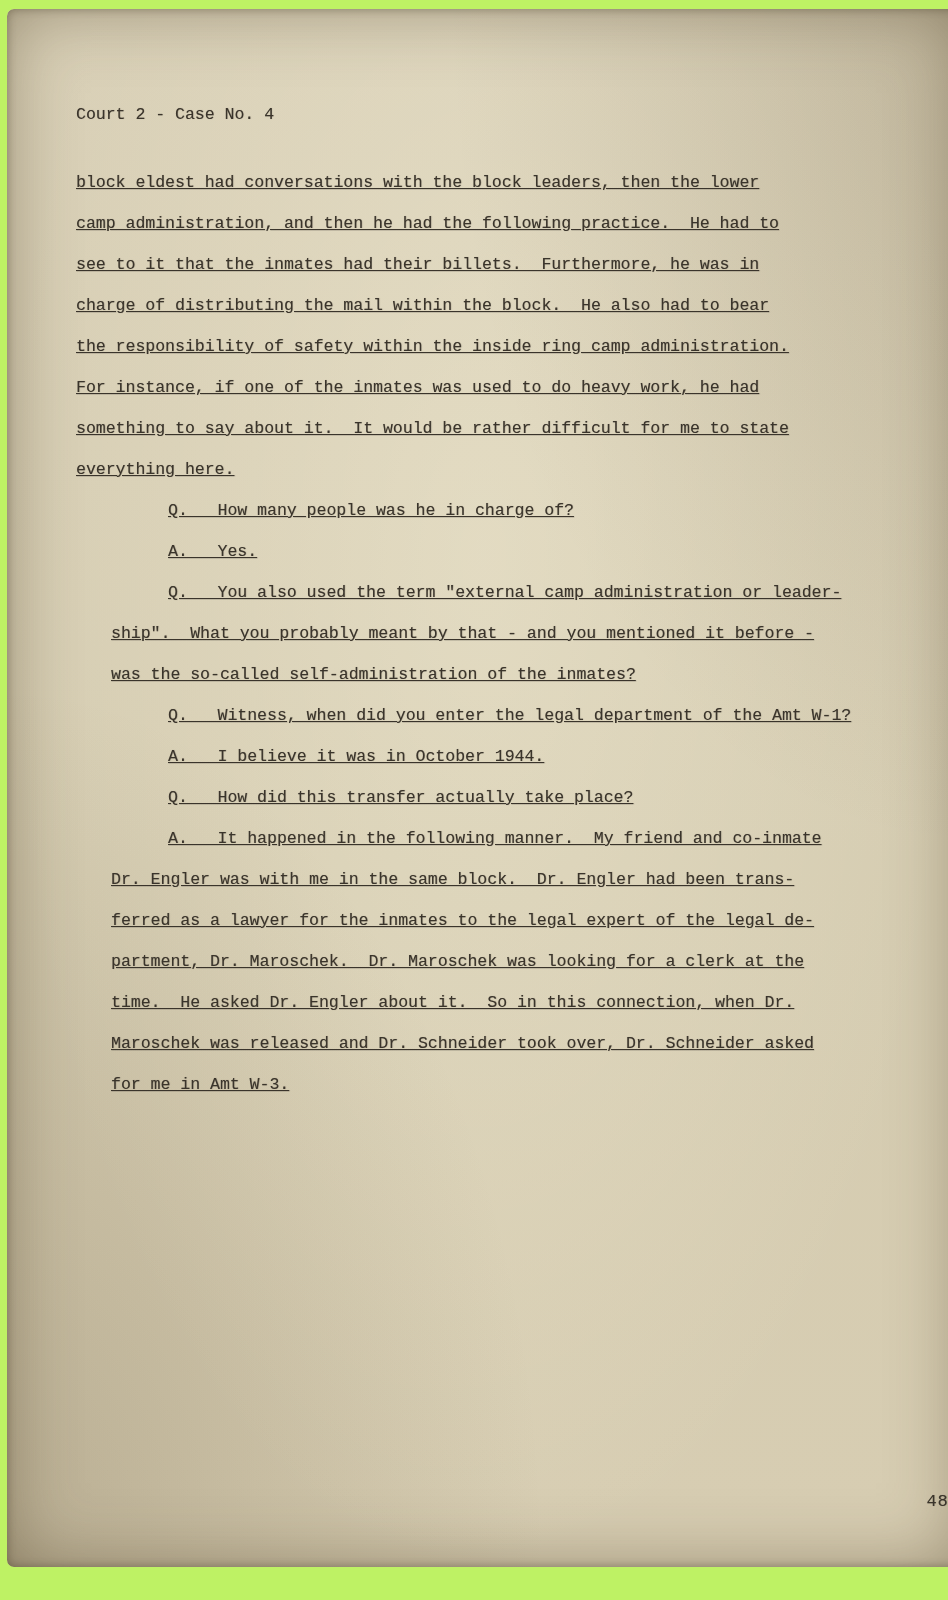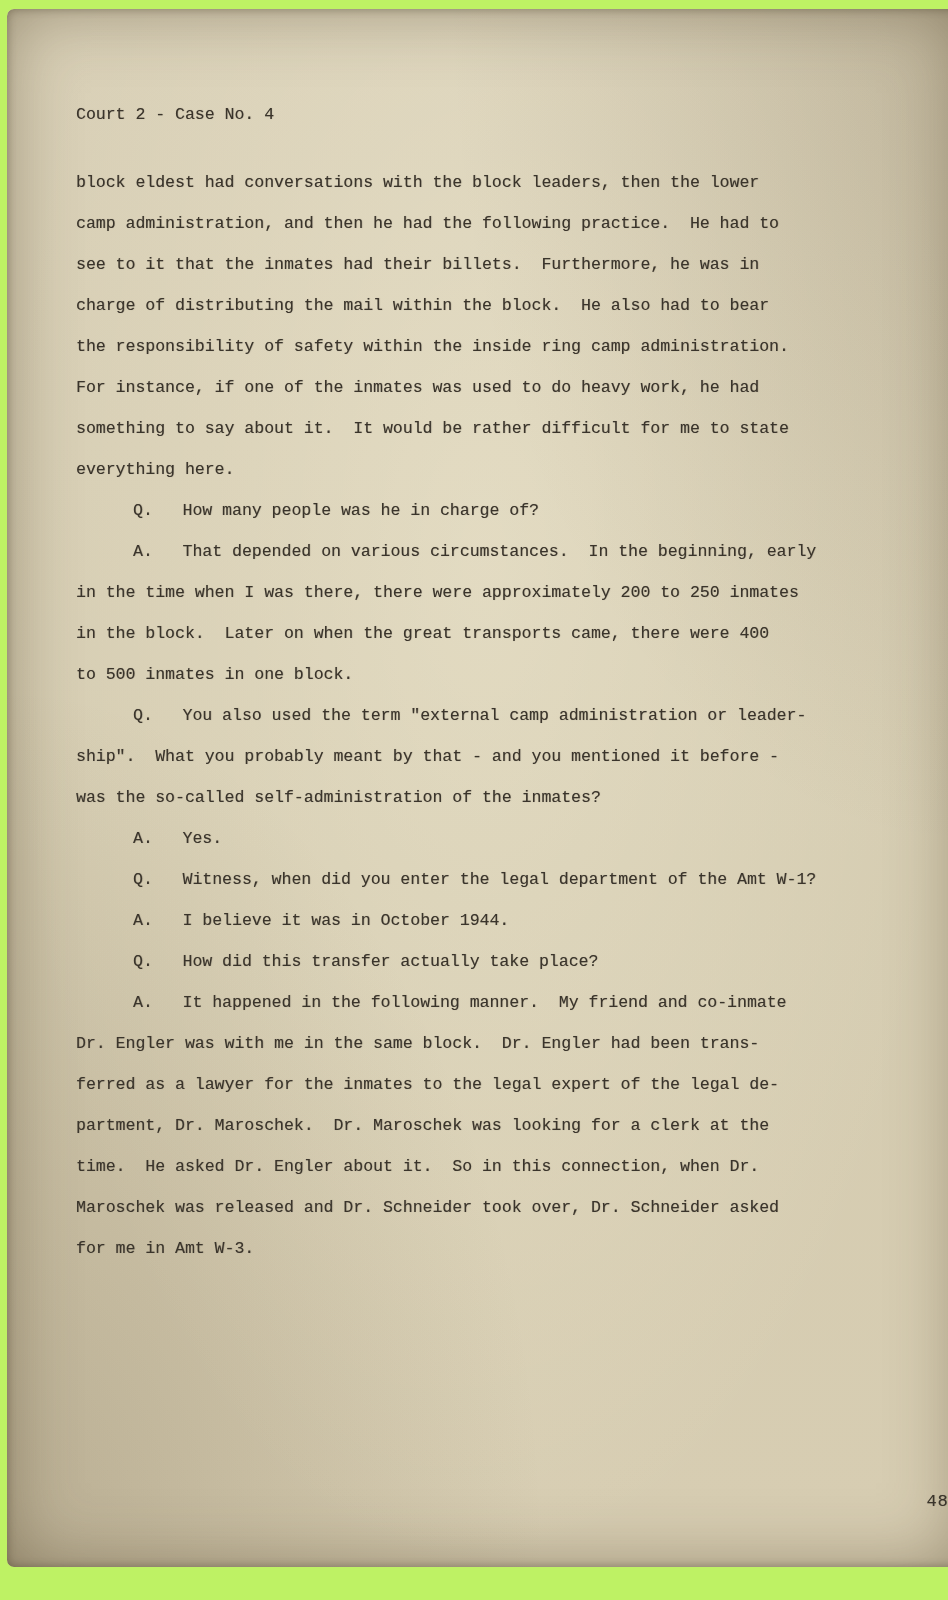--- a/index.html
+++ b/index.html
@@ -44,27 +44,29 @@
     line-height: 25px;
     white-space: pre;
   }
   .doc-body {
     position: absolute;
     left: 69px;
     top: 153px;
     width: 838px;
     font-size: 16.5px;
     line-height: 41px;
+    text-decoration: underline;
   }
   .para {
     margin: 0;
     white-space: pre-wrap;
   }
   .para.qa {
     text-indent: 57px;
+    margin-left: 35px;
   }
   .page-number {
     position: absolute;
     left: 0;
     right: 0;
     top: 1483px;  
     text-align: right;
     font-size: 17px;
     letter-spacing: 1px;
   }
@@ -82,28 +84,24 @@
     <div class="doc-body typed">
       <p class="para body">block eldest had conversations with the block leaders, then the lower
 camp administration, and then he had the following practice.  He had to
 see to it that the inmates had their billets.  Furthermore, he was in
 charge of distributing the mail within the block.  He also had to bear
 the responsibility of safety within the inside ring camp administration.
 For instance, if one of the inmates was used to do heavy work, he had
 something to say about it.  It would be rather difficult for me to state
 everything here.</p>
       <p class="para qa">Q.   How many people was he in charge of?</p>
-      <p class="para qa">A.   That depended on various circumstances.  In the beginning, early
-in the time when I was there, there were approximately 200 to 250 inmates
-in the block.  Later on when the great transports came, there were 400
-to 500 inmates in one block.</p>
+      <p class="para qa">A.   Yes.</p>
       <p class="para qa">Q.   You also used the term "external camp administration or leader-
 ship".  What you probably meant by that - and you mentioned it before -
 was the so-called self-administration of the inmates?</p>
-      <p class="para qa">A.   Yes.</p>
       <p class="para qa">Q.   Witness, when did you enter the legal department of the Amt W-1?</p>
       <p class="para qa">A.   I believe it was in October 1944.</p>
       <p class="para qa">Q.   How did this transfer actually take place?</p>
       <p class="para qa">A.   It happened in the following manner.  My friend and co-inmate
 Dr. Engler was with me in the same block.  Dr. Engler had been trans-
 ferred as a lawyer for the inmates to the legal expert of the legal de-
 partment, Dr. Maroschek.  Dr. Maroschek was looking for a clerk at the
 time.  He asked Dr. Engler about it.  So in this connection, when Dr.
 Maroschek was released and Dr. Schneider took over, Dr. Schneider asked
 for me in Amt W-3.</p>

